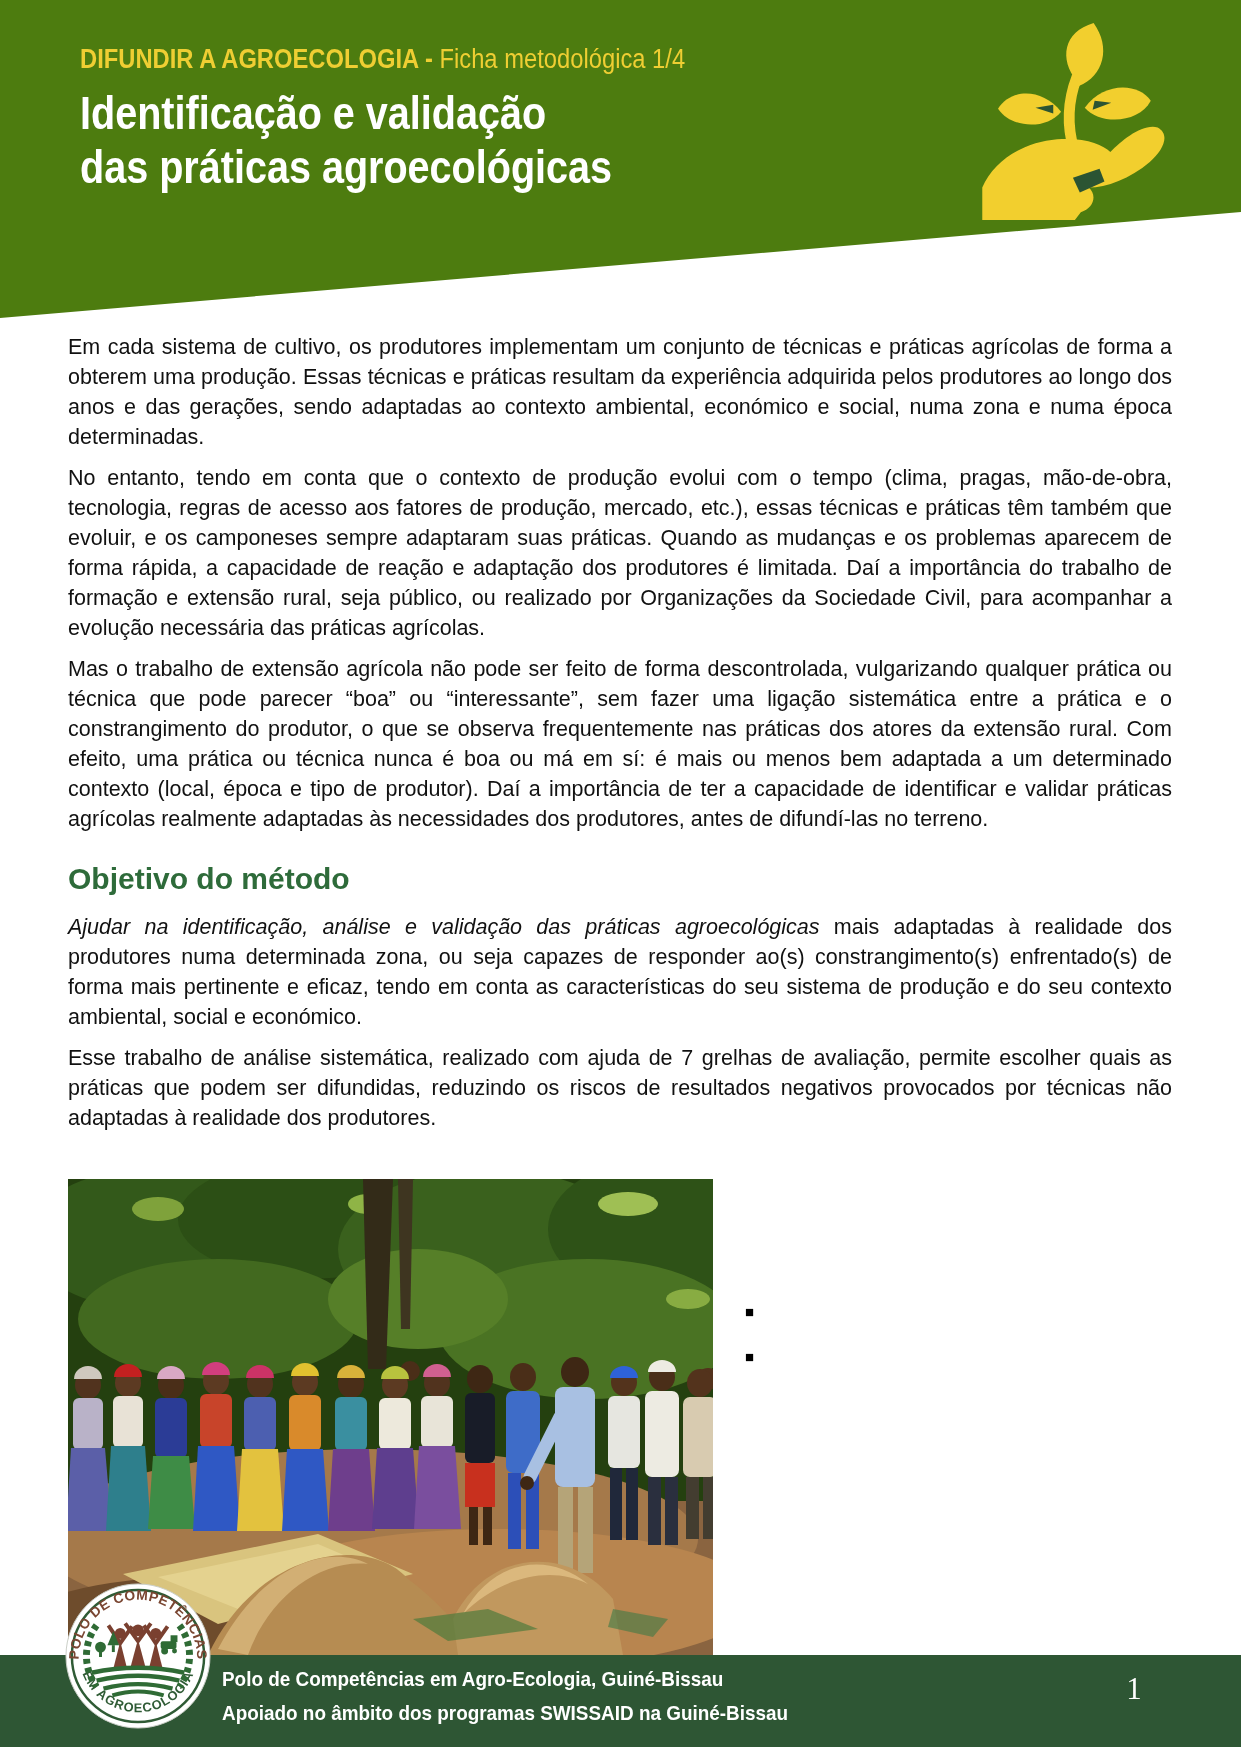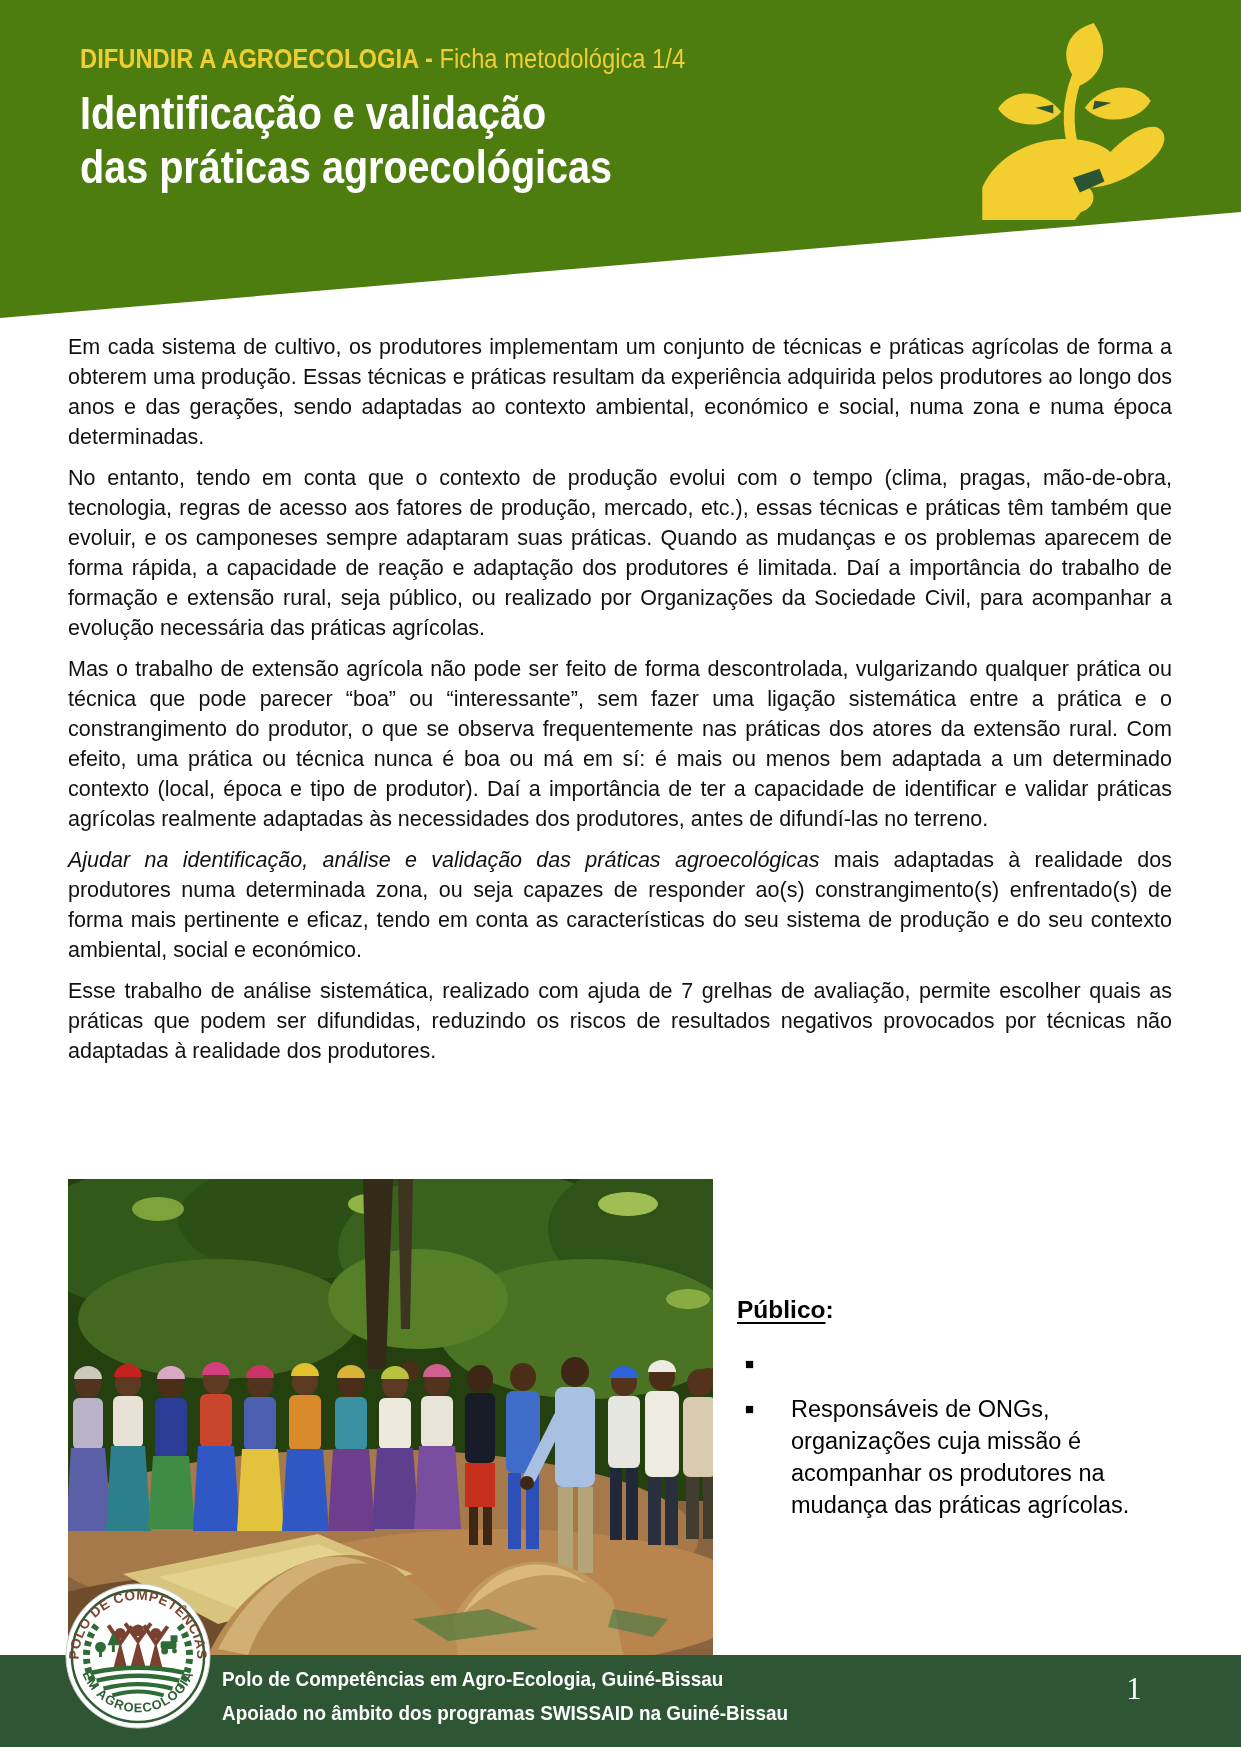--- a/index.html
+++ b/index.html
@@ -66,20 +66,21 @@
       <path d="M140,91 L159,84 L142,82 Z" fill="#2B5433"></path>
       <path d="M28,203 L28,170 C40,142 70,124 104,121 C132,119 150,126 158,134 C170,122 190,105 206,109 C219,116 212,132 198,144 C178,161 154,170 136,170 C145,178 141,191 128,195 L122,203 Z" fill="#F2CF2E"></path>
       <polygon points="120,160 147,151 152,164 127,175" fill="#2B5433"></polygon>
     </svg>
   </header>
 
   <main class="content">
     <p>Em cada sistema de cultivo, os produtores implementam um conjunto de técnicas e práticas agrícolas de forma a obterem uma produção. Essas técnicas e práticas resultam da experiência adquirida pelos produtores ao longo dos anos e das gerações, sendo adaptadas ao contexto ambiental, económico e social, numa zona e numa época determinadas.</p>
     <p>No entanto, tendo em conta que o contexto de produção evolui com o tempo (clima, pragas, mão-de-obra, tecnologia, regras de acesso aos fatores de produção, mercado, etc.), essas técnicas e práticas têm também que evoluir, e os camponeses sempre adaptaram suas práticas. Quando as mudanças e os problemas aparecem de forma rápida, a capacidade de reação e adaptação dos produtores é limitada. Daí a importância do trabalho de formação e extensão rural, seja público, ou realizado por Organizações da Sociedade Civil, para acompanhar a evolução necessária das práticas agrícolas.</p>
     <p>Mas o trabalho de extensão agrícola não pode ser feito de forma descontrolada, vulgarizando qualquer prática ou técnica que pode parecer “boa” ou “interessante”, sem fazer uma ligação sistemática entre a prática e o constrangimento do produtor, o que se observa frequentemente nas práticas dos atores da extensão rural. Com efeito, uma prática ou técnica nunca é boa ou má em sí: é mais ou menos bem adaptada a um determinado contexto (local, época e tipo de produtor). Daí a importância de ter a capacidade de identificar e validar práticas agrícolas realmente adaptadas às necessidades dos produtores, antes de difundí-las no terreno.</p>
+    <h2 class="objective-h">Objetivo do método</h2>
     <p><span class="em-lead">Ajudar na identificação, análise e validação das práticas agroecológicas</span><span> mais adaptadas à realidade dos produtores numa determinada zona, ou seja capazes de responder ao(s) constrangimento(s) enfrentado(s) de forma mais pertinente e eficaz, tendo em conta as características do seu sistema de produção e do seu contexto ambiental, social e económico.</span></p>
     <p>Esse trabalho de análise sistemática, realizado com ajuda de 7 grelhas de avaliação, permite escolher quais as práticas que podem ser difundidas, reduzindo os riscos de resultados negativos provocados por técnicas não adaptadas à realidade dos produtores.</p>
   </main>
 
   <figure class="photo">
     <svg viewBox="0 0 645 476" width="645" height="476" aria-hidden="true">
       <rect width="645" height="476" fill="#8A6440"></rect>
       <rect width="645" height="322" fill="#24400F"></rect>
       <ellipse cx="80" cy="60" rx="120" ry="70" fill="#33591A"></ellipse>
       <ellipse cx="240" cy="40" rx="130" ry="60" fill="#2C4F15"></ellipse>
@@ -206,28 +207,26 @@
       <path d="M140,476 C190,370 300,355 340,400 C380,430 400,460 410,476 Z" fill="#B68C52"></path>
       <path d="M150,470 C195,385 260,365 300,385 C250,380 200,420 180,476 Z" fill="#D2AF74"></path>
       <path d="M385,440 C420,370 500,365 545,420 L555,476 L390,476 Z" fill="#C1985E"></path>
       <path d="M395,435 C425,380 480,372 520,405 C480,385 430,400 395,435 Z" fill="#DBB87D"></path>
       <polygon points="345,440 420,430 470,450 380,462" fill="#4E7A3C" opacity=".7"></polygon>
       <polygon points="545,430 600,440 585,458 540,448" fill="#3E7A46" opacity=".6"></polygon>
     </svg>
   </figure>
 
   <aside class="publico">
-    <div class="pub-head"><span class="u">Público</span><span>:</span></div>
     <ul class="pub-list">
       <li>
           <span class="bullet">■</span>
         </li>
       <li>
           <span class="bullet">■</span>
-          <span>Responsáveis de ONGs, organizações cuja missão é acompanhar os produtores na mudança das práticas agrícolas.</span>
         </li>
     </ul>
   </aside>
 
   <footer>
     <div class="footer-bar"></div>
     <div class="footer-text">
       <div>Polo de Competências em Agro-Ecologia, Guiné-Bissau</div>
       <div>Apoiado no âmbito dos programas SWISSAID na Guiné-Bissau</div>
     </div>

